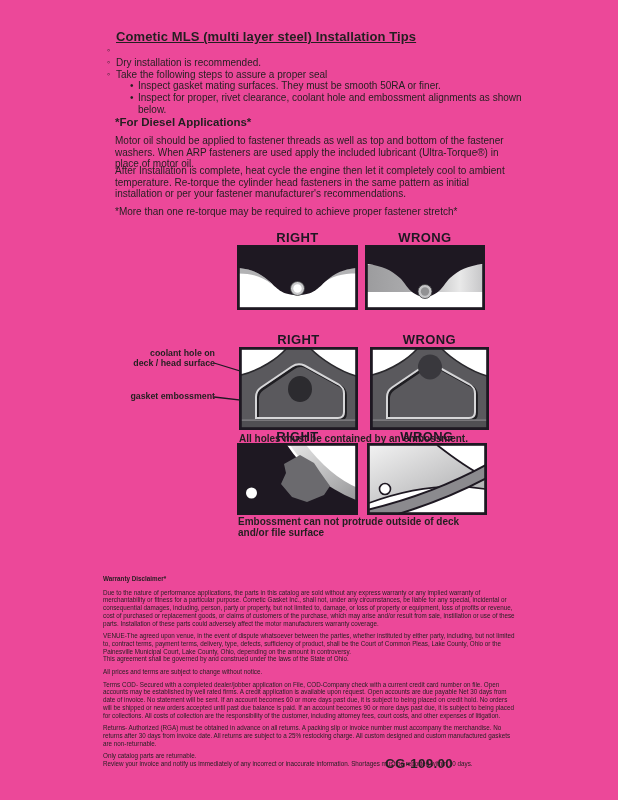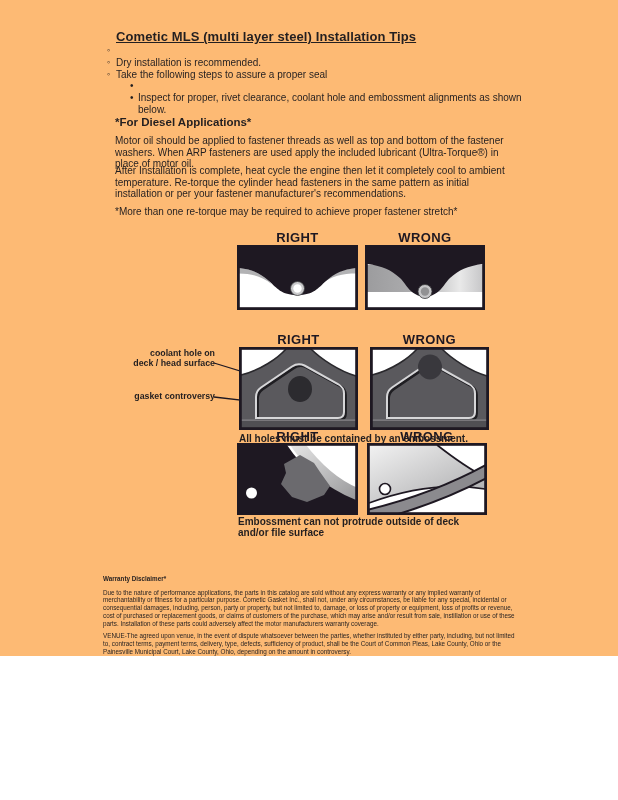--- a/index.html
+++ b/index.html
@@ -1,17 +1,17 @@
 <!DOCTYPE html>
 <html><head>
 <meta charset="utf-8">
 <style>
   html,body{margin:0;padding:0;background:#fff;}
   body{width:618px;height:800px;font-family:"Liberation Sans",sans-serif;color:#231f20;}
-  .page{position:relative;width:618px;height:656px;background:#fdba74;overflow:hidden;}
+  .page{position:relative;width:618px;height:800px;background:#ec4899;overflow:hidden;}
   .abs{position:absolute;}
   .title{left:116px;top:29px;font-size:13px;font-weight:bold;text-decoration:underline;letter-spacing:.1px;}
   .bullets{left:107px;top:45px;width:420px;font-size:10px;line-height:11.8px;}
   .brow{display:flex;}
   .brow .mk{width:9px;flex:0 0 9px;font-size:9px;}
   .brow.sub{margin-left:23px;}
   .brow.sub .mk{width:8px;flex:0 0 8px;font-size:10px;}
   .diesel-h{left:115px;top:116px;font-size:11.5px;font-weight:bold;}
   .para{left:115px;width:392px;font-size:10px;line-height:11.5px;}
   .dlabel{font-size:13px;text-align:center;color:#1e1822;letter-spacing:.4px;font-weight:bold;}
@@ -37,20 +37,21 @@
     <div class="brow">
         <span class="mk">◦</span>
         <span>Dry installation is recommended.</span>
       </div>
     <div class="brow">
         <span class="mk">◦</span>
         <span>Take the following steps to assure a proper seal</span>
       </div>
     <div class="brow sub">
         <span class="mk">•</span>
+        <span>Inspect gasket mating surfaces.  They must be smooth 50RA or finer.</span>
       </div>
     <div class="brow sub">
         <span class="mk">•</span>
         <span>Inspect for proper, rivet clearance, coolant hole and embossment alignments as shown below.</span>
       </div>
   </div>
 
   <div class="abs diesel-h">*For Diesel Applications*</div>
   <div class="abs para" style="top:135px;">Motor oil should be applied to fastener threads as well as top and bottom of the fastener washers. When ARP fasteners are used apply the included lubricant (Ultra-Torque®) in place of motor oil.</div>
   <div class="abs para" style="top:165px;">After Installation is complete, heat cycle the engine then let it completely cool to ambient temperature. Re-torque the cylinder head fasteners in the same pattern as initial installation or per your fastener manufacturer's recommendations.</div>
@@ -87,21 +88,21 @@
   </svg>
 
 
   <div class="abs dlabel" style="left:239px;top:332px;width:119px;">RIGHT</div>
   <div class="abs dlabel" style="left:370px;top:332px;width:119px;">WRONG</div>
 
   <div class="abs sidelabel" style="left:105px;top:349px;width:110px;">
     <div>coolant hole on</div>
     <div>deck / head surface</div>
   </div>
-  <div class="abs sidelabel" style="left:105px;top:392px;width:110px;">gasket controversy</div>
+  <div class="abs sidelabel" style="left:105px;top:392px;width:110px;">gasket embossment</div>
 
   <svg class="abs" style="left:210px;top:357px;" width="100" height="50" viewBox="0 0 100 50">
     <line x1="4" y1="6" x2="82" y2="30" stroke="#1e1822" stroke-width="1.3"></line>
     <line x1="4" y1="40" x2="56" y2="46" stroke="#1e1822" stroke-width="1.3"></line>
   </svg>
 
   <svg class="abs" style="left:239px;top:347px;" width="119" height="83" viewBox="0 0 119 83">
     <rect x="0" y="0" width="119" height="83" fill="#5a595d"></rect>
     <path d="M2,2 H47 C39,11 22,23 2,28 Z" fill="#ffffff"></path>
     <path d="M47,2 C39,11 22,23 2,28" fill="none" stroke="#29282c" stroke-width="1.6"></path>

